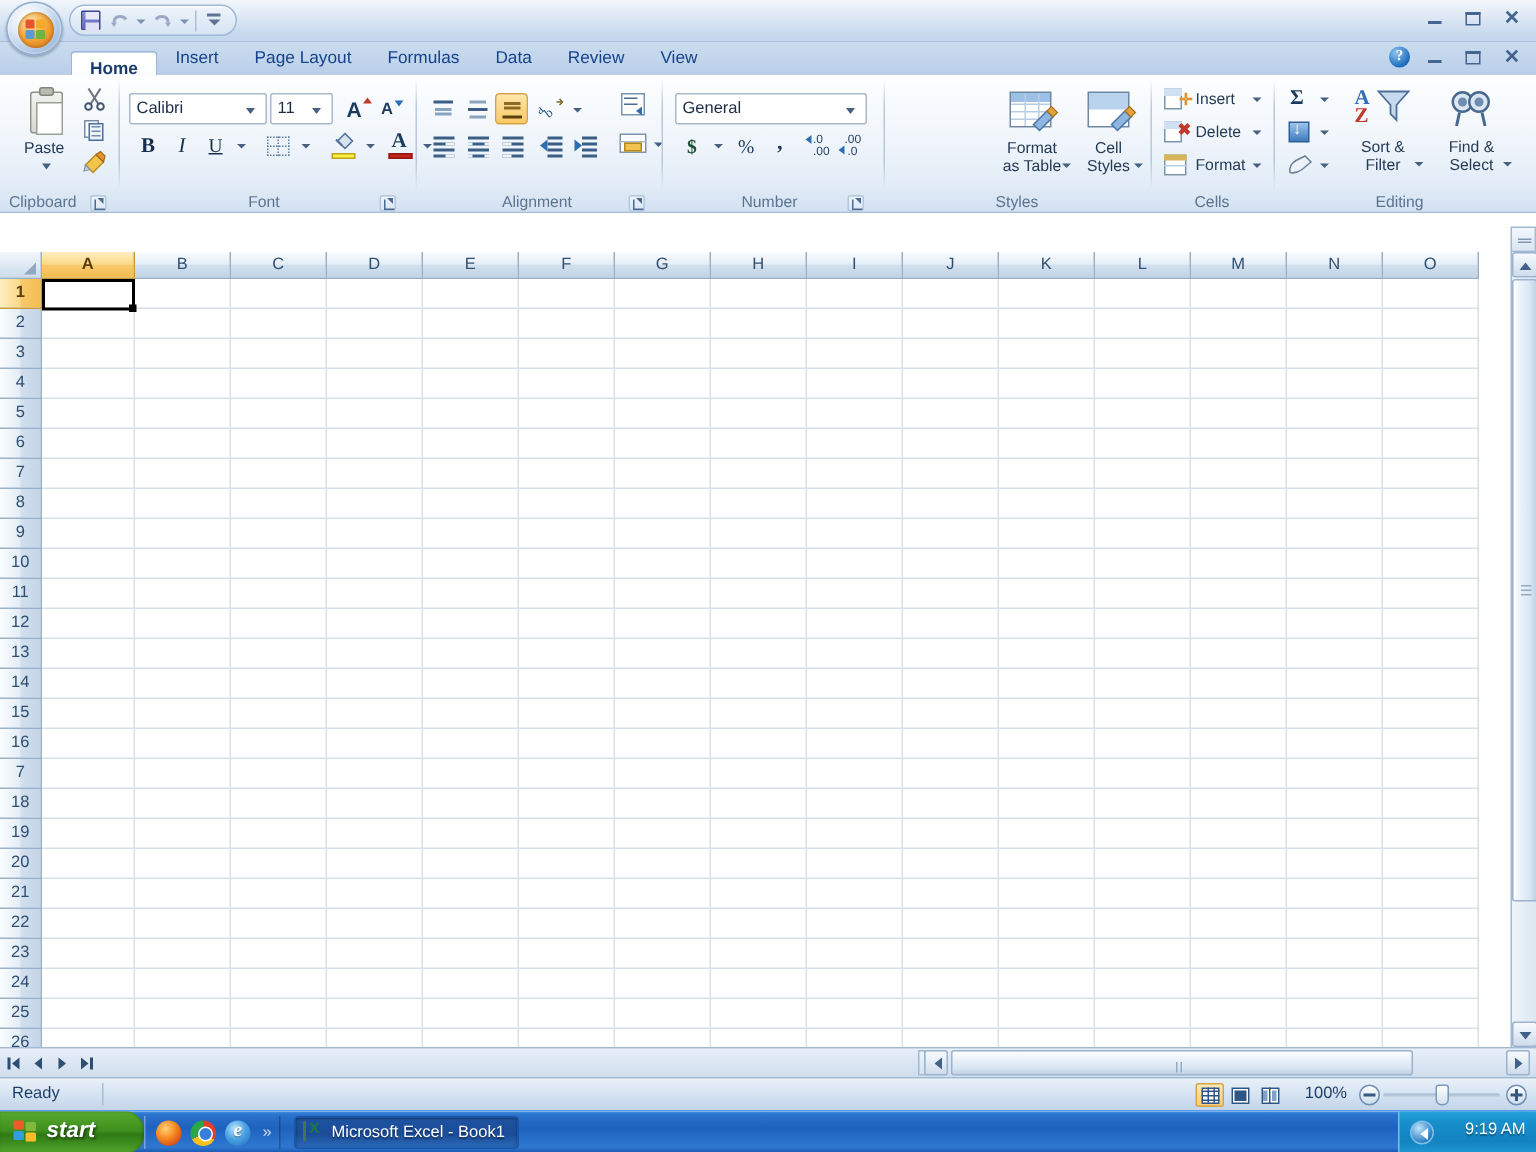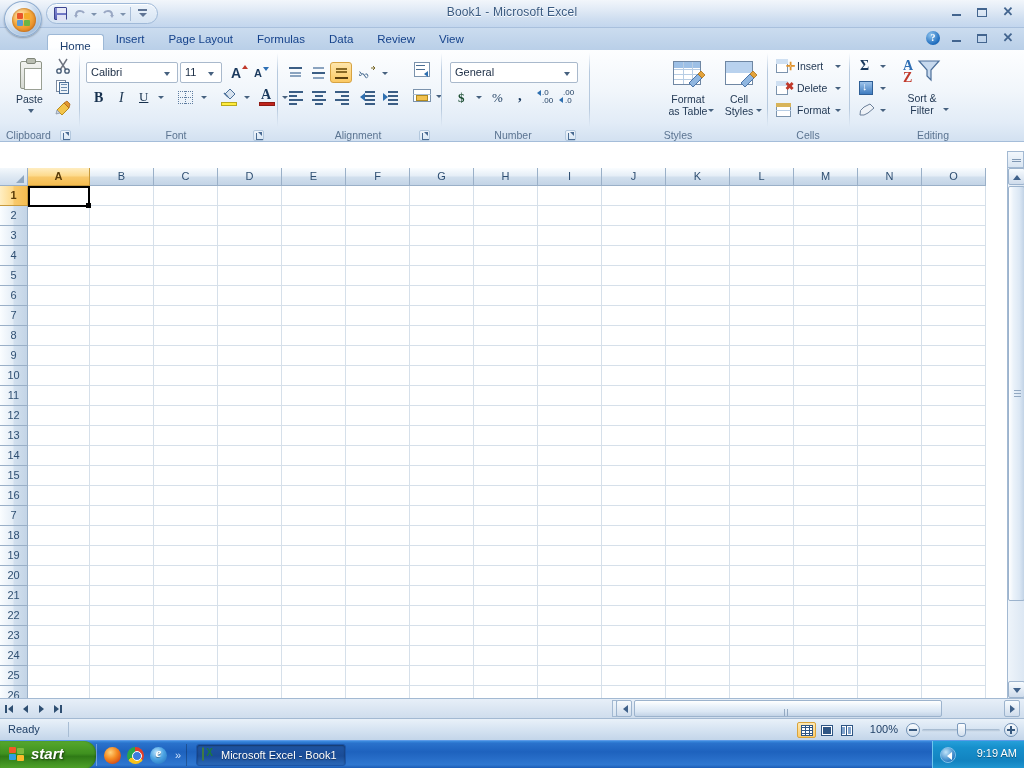--- a/index.html
+++ b/index.html
@@ -83,21 +83,21 @@
     background:linear-gradient(180deg,#cbdcef 0%, #b9cfe8 100%);
   }
   .tabs { position:absolute; left:47px; top:0; display:flex; height:22px; }
   .tab {
     padding:3px 12px 0 12px; height:22px; font-size:11.5px; color:#15428b;
     cursor:pointer; position:relative; line-height:17px; white-space:nowrap;
   }
   .tab.active {
     background:linear-gradient(180deg,#ffffff 0%, #fdfeff 60%, #f4f8fc 100%);
     border:1px solid #9db8d6; border-bottom:none;
-    border-radius:3px 3px 0 0; color:#1b3d6e; font-weight:normal; margin-top:6px; height:21px;
+    border-radius:3px 3px 0 0; color:#1b3d6e; font-weight:bold; margin-top:6px; height:21px;
   }
   .tabstrip-right { position:absolute; right:4px; top:1px; display:flex; align-items:center; gap:2px; }
   .help-btn { width:18px; height:18px; position:relative; cursor:pointer; }
   .help-btn .circ {
     position:absolute; left:2px; top:2px; width:14px; height:14px; border-radius:50%;
     background:radial-gradient(circle at 35% 30%, #8fc4ee, #1d6bbd 70%, #13528f);
     color:#fff; font-size:10px; font-weight:bold; text-align:center; line-height:14px;
     font-family:"Liberation Serif", serif;
   }
 
@@ -492,21 +492,20 @@
         </span>
       </span>
       <span class="qat-arrow"></span>
       <span class="qat-sep"></span>
       <span class="qat-btn">
         <span style="position:absolute;left:5px;top:4px;width:9px;height:2px;background:#5f7494;"></span>
         <span style="position:absolute;left:6px;top:8px;border-left:4px solid transparent;border-right:4px solid transparent;border-top:4px solid #5f7494;"></span>
       </span>
     </div>
 
-    <div class="win-title">Book1 - Microsoft Excel</div>
 
     <div class="winbtns">
       <div class="winbtn">
           <span class="gl-min"></span>
         </div>
       <div class="winbtn">
           <span class="gl-max"></span>
         </div>
       <div class="winbtn">
           <span class="gl-close">✕</span>
@@ -843,20 +842,32 @@
           <span style="position:absolute;left:10px;top:2px;font-size:14px;font-weight:bold;color:#2f6fb5;font-family:'Liberation Serif',serif;">A</span>
           <span style="position:absolute;left:10px;top:14px;font-size:14px;font-weight:bold;color:#c0392b;font-family:'Liberation Serif',serif;">Z</span>
           <svg width="24" height="24" viewBox="0 0 24 24" style="position:absolute;left:24px;top:3px;">
             <path d="M2 2 L22 2 L14 11 L14 21 L10 17 L10 11 Z" fill="#c7d9ee" stroke="#4c6f9a" stroke-width="1.2"></path>
           </svg>
           <div class="lbl" style="left:0; top:36px; width:58px; text-align:center;">Sort &amp;</div>
           <div class="lbl" style="left:0; top:48px; width:58px; text-align:center;">Filter</div>
           <div class="caret-sm" style="left:50px; top:52px;"></div>
         </div>
 
+        <div class="btn" style="left:101px; top:3px; width:58px; height:68px;">
+          <svg width="32" height="28" viewBox="0 0 32 28" style="position:absolute;left:13px;top:3px;">
+            <circle cx="10" cy="9" r="6.5" fill="#d9e6f3" stroke="#49688d" stroke-width="1.6"></circle>
+            <circle cx="21" cy="9" r="6.5" fill="#d9e6f3" stroke="#49688d" stroke-width="1.6"></circle>
+            <circle cx="10" cy="9" r="3" fill="#6e8db0"></circle>
+            <circle cx="21" cy="9" r="3" fill="#6e8db0"></circle>
+            <path d="M8 16 L6 25 M23 16 L25 25" stroke="#49688d" stroke-width="2"></path>
+          </svg>
+          <div class="lbl" style="left:0; top:36px; width:58px; text-align:center;">Find &amp;</div>
+          <div class="lbl" style="left:0; top:48px; width:58px; text-align:center;">Select</div>
+          <div class="caret-sm" style="left:50px; top:52px;"></div>
+        </div>
       </div>
       <div class="rgroup-label" style="width:166px;">Editing</div>
     </div>
   </div>
 
 
   <div class="gridwrap">
     <div class="corner"></div>
     <div class="colhdr" id="colhdr"><div class="colcell sel" style="width: 62px;">A</div><div class="colcell" style="width: 64px;">B</div><div class="colcell" style="width: 64px;">C</div><div class="colcell" style="width: 64px;">D</div><div class="colcell" style="width: 64px;">E</div><div class="colcell" style="width: 64px;">F</div><div class="colcell" style="width: 64px;">G</div><div class="colcell" style="width: 64px;">H</div><div class="colcell" style="width: 64px;">I</div><div class="colcell" style="width: 64px;">J</div><div class="colcell" style="width: 64px;">K</div><div class="colcell" style="width: 64px;">L</div><div class="colcell" style="width: 64px;">M</div><div class="colcell" style="width: 64px;">N</div><div class="colcell" style="width: 64px;">O</div></div>
     <div class="rowhdr" id="rowhdr">

